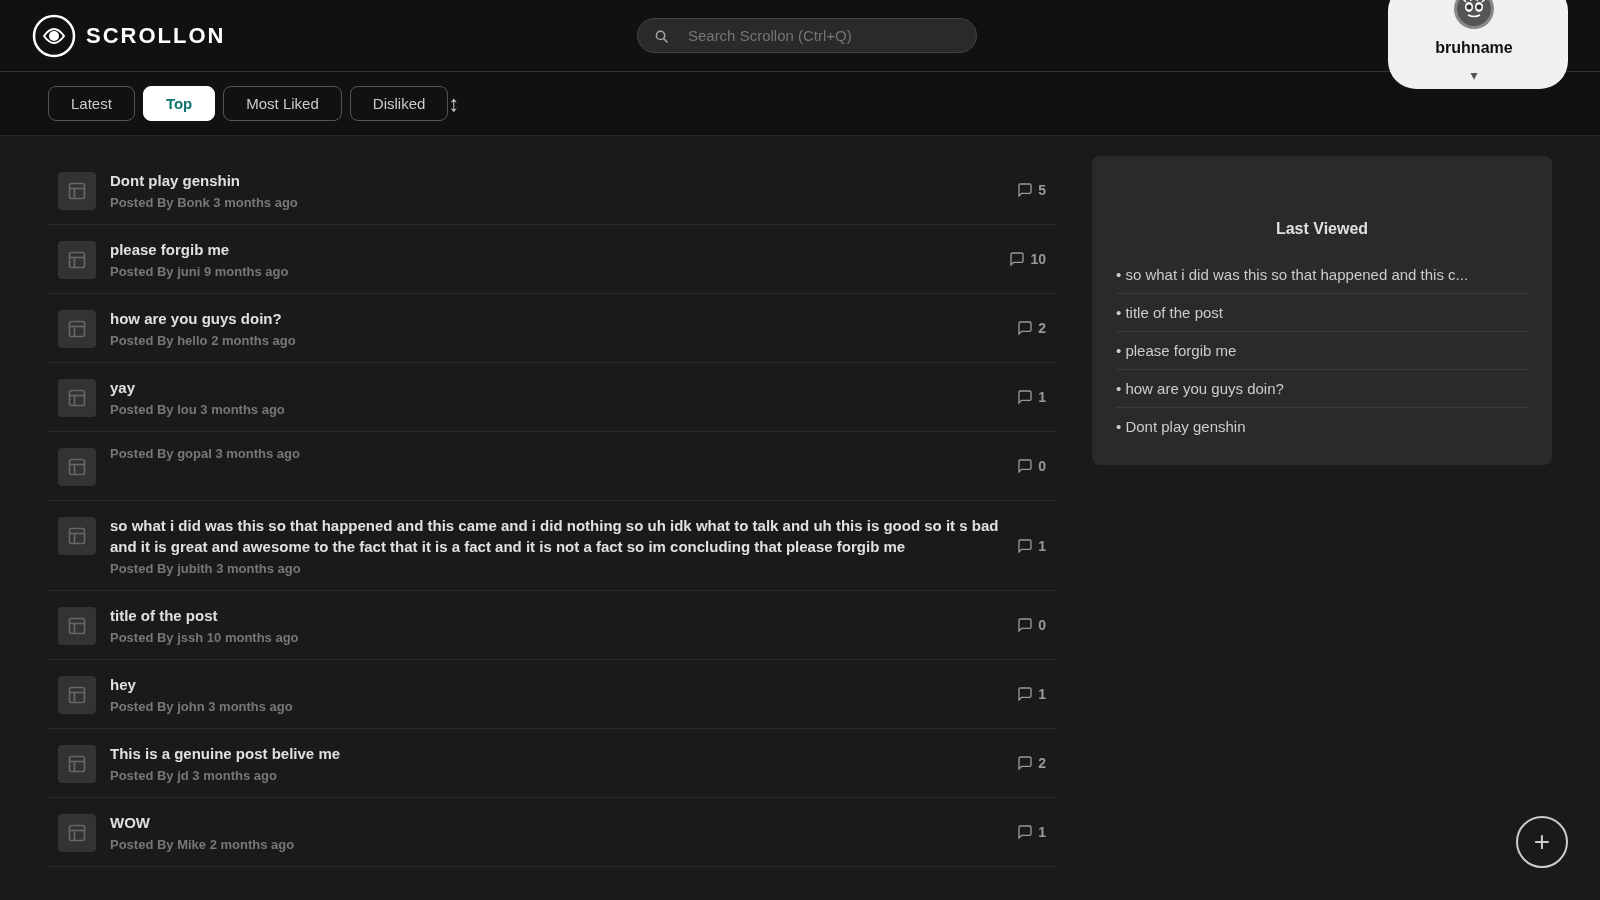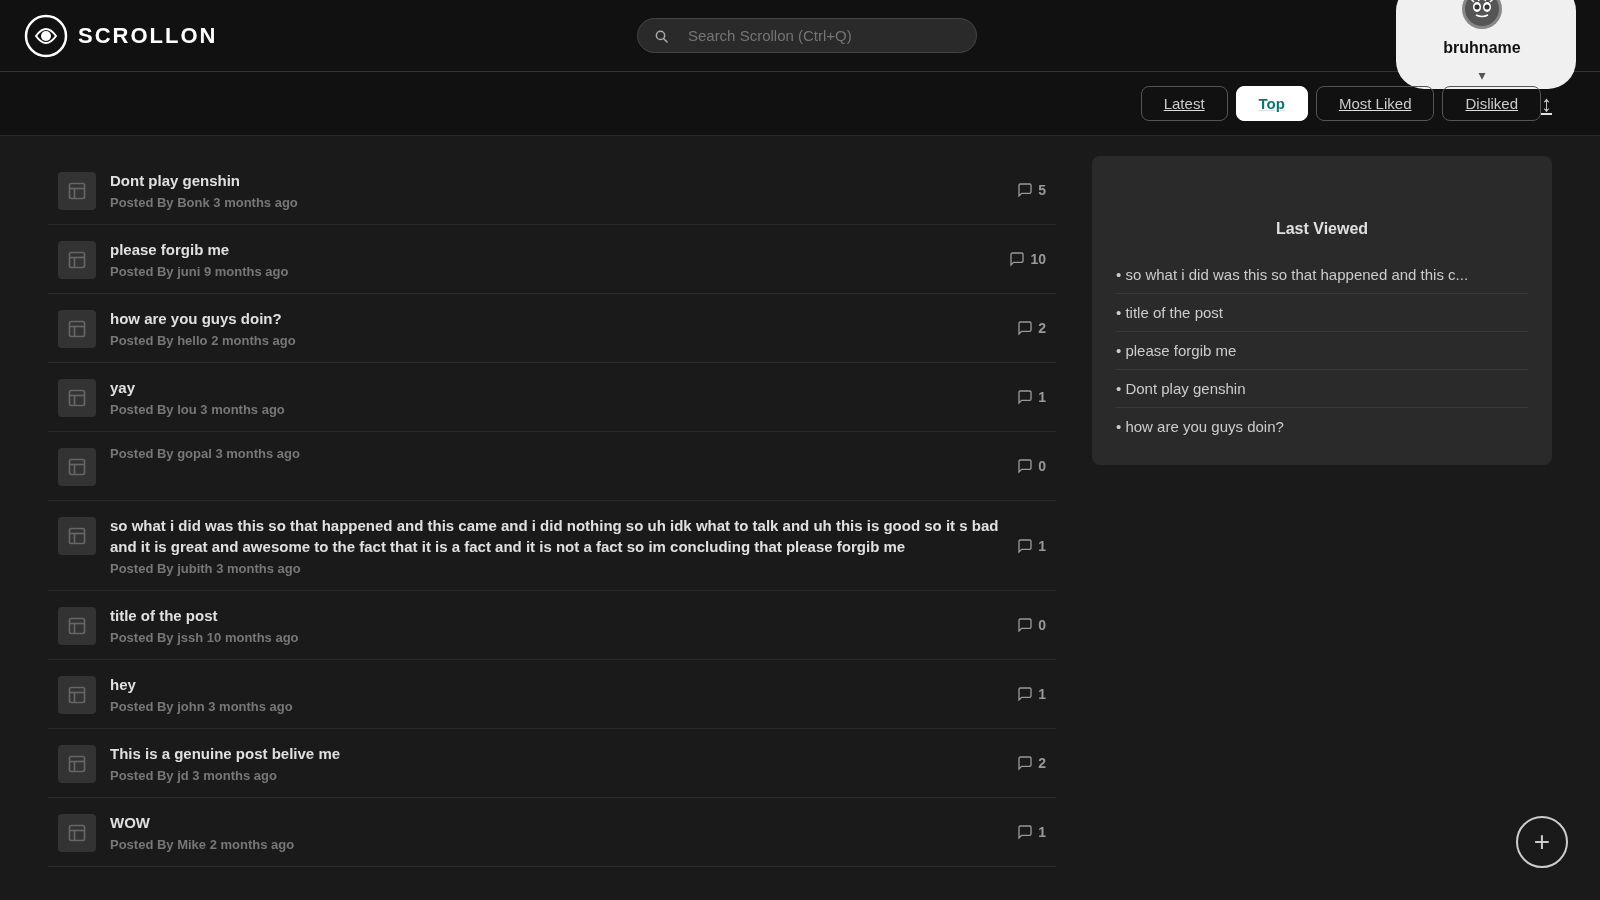--- a/index.html
+++ b/index.html
@@ -12,21 +12,21 @@
       overflow: hidden;
     }
 
     
     .header {
       background: #111;
       height: 72px;
       display: flex;
       align-items: center;
       justify-content: space-between;
-      padding: 0 24px;
+      padding: 0 32px;
       border-bottom: 1px solid #333;
     }
     .logo-area {
       display: flex;
       align-items: center;
       gap: 10px;
     }
     .logo-icon {
       width: 44px;
       height: 44px;
@@ -83,23 +83,22 @@
       flex: 1;
     }
     .chevron-down { color: #555; font-size: 14px; }
 
     
     .filter-bar {
       background: #111;
       padding: 14px 48px;
       display: flex;
       align-items: center;
-      justify-content: flex-end;
+      justify-content: flex-start;
       border-bottom: 1px solid #2a2a2a;
-      text-decoration: underline;
     }
     .filter-tabs { display: flex; gap: 8px; }
     .filter-tab {
       padding: 8px 22px;
       border-radius: 8px;
       border: 1px solid #555;
       background: transparent;
       color: #ccc;
       font-size: 15px;
       cursor: pointer;
@@ -472,21 +471,21 @@
   </div>
     </div>
 
   <div class="sidebar">
     <div class="last-viewed-panel">
       <div class="last-viewed-title">Last Viewed</div>
       <div id="last-viewed-items">
           <div class="last-viewed-item">• so what i did was this so that happened and this c...</div>
           <div class="last-viewed-item">• title of the post</div>
           <div class="last-viewed-item">• please forgib me</div>
+          <div class="last-viewed-item">• how are you guys doin?</div>
           <div class="last-viewed-item">• Dont play genshin</div>
-          <div class="last-viewed-item">• how are you guys doin?</div>
         </div>
     </div>
   </div>
 
 </div>
 
 <button class="fab">+</button>
 
 </body></html>

